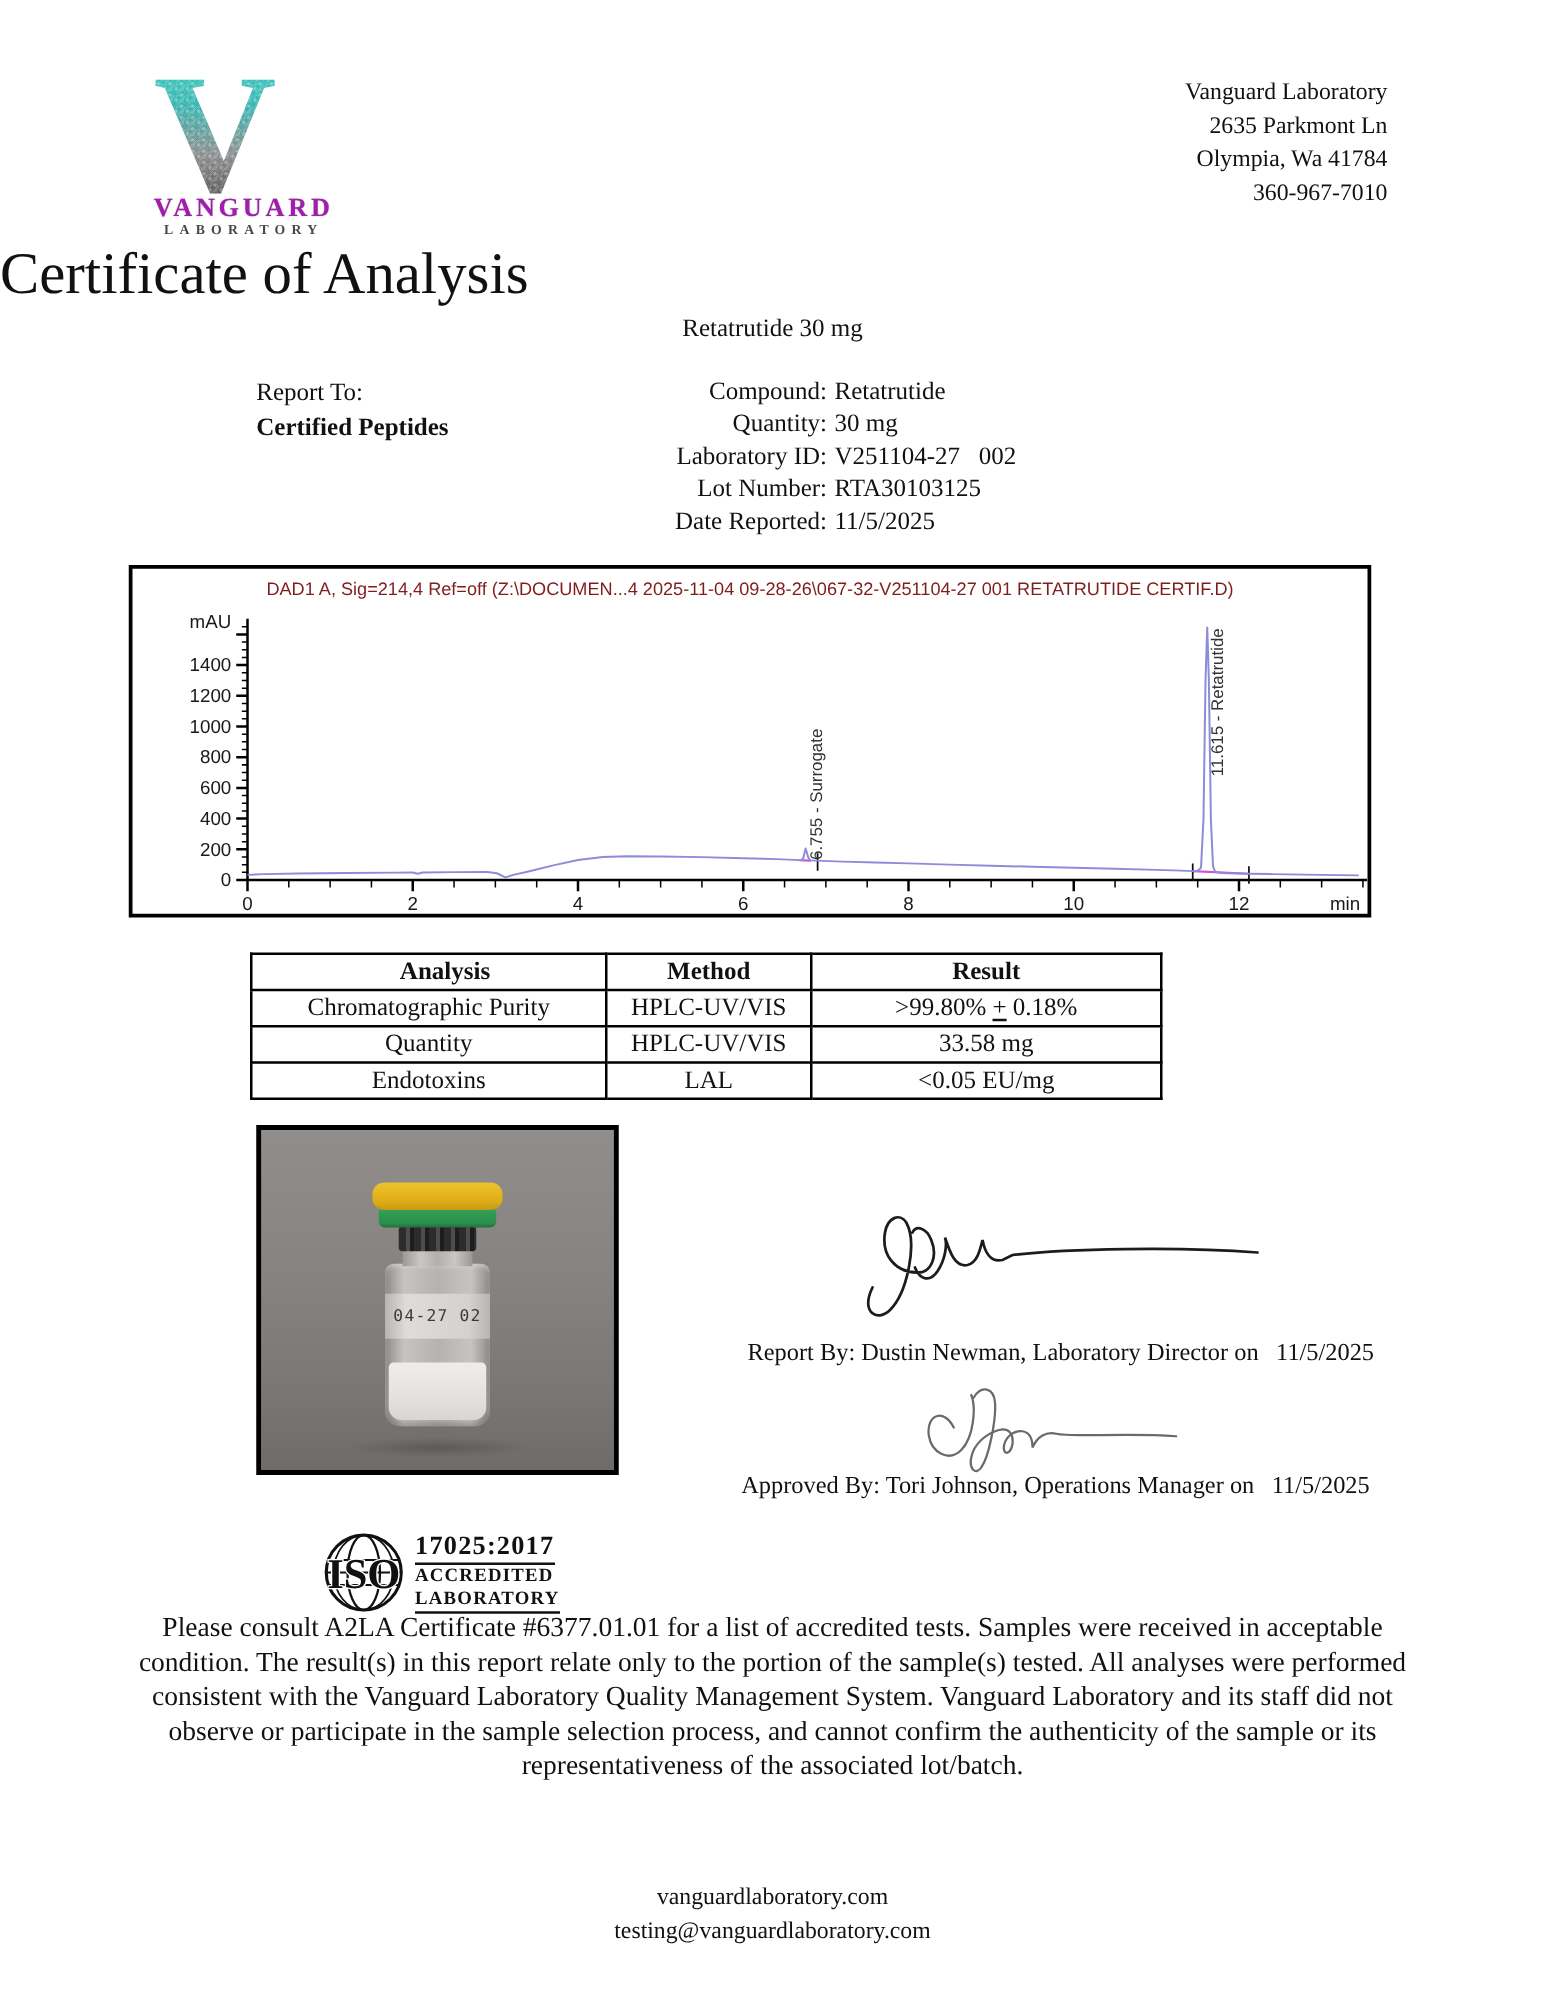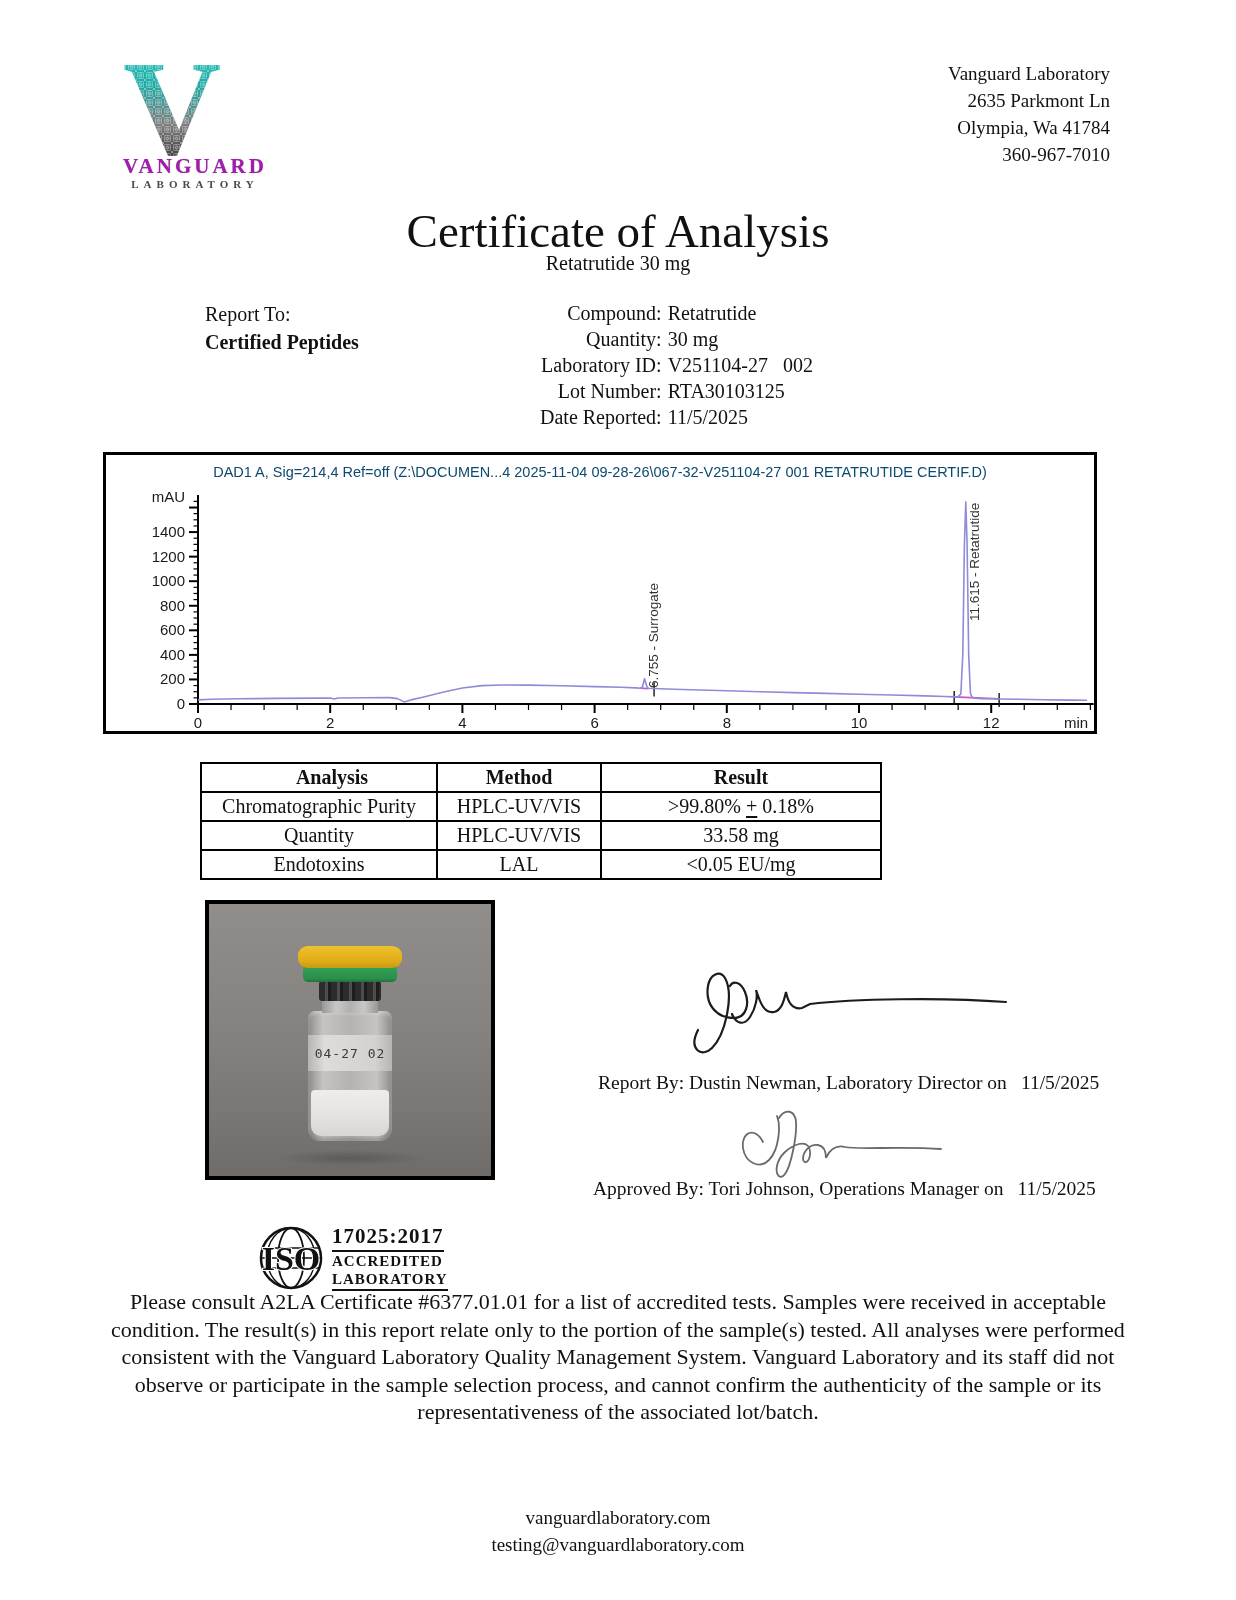--- a/index.html
+++ b/index.html
@@ -26,47 +26,47 @@
     font-weight:700; font-size:21px; letter-spacing:3px; color:#a21caf;
     text-shadow:0 0 1px #9a9a9a;
   }
   .logo-sub {
     position:absolute; left:0px; top:130px; width:180px; text-align:center;
     font-weight:700; font-size:11px; letter-spacing:5px; color:#4a4a4a;
   }
   
   .address { position:absolute; top:60px; right:126px; text-align:right; font-size:19px; line-height:27px; }
   
-  .doc-title { position:absolute; top:204px; left:0; width:100%; text-align:center; font-size:47px; }
+  .doc-title { position:absolute; top:192px; left:0; width:100%; font-size:47px; }
   .doc-subtitle { position:absolute; top:252px; left:0; width:100%; text-align:center; font-size:20px; }
   
   .report-to { position:absolute; left:205px; top:300px; font-size:20px; line-height:28px; }
   .report-to .bold { font-weight:700; }
   .info-table { position:absolute; left:540px; top:300px; font-size:20px; border-collapse:collapse; }
   .info-table td { padding:1px 0; line-height:24px; }
   .info-table .lbl { text-align:right; padding-right:6px; }
   .info-table .val { text-align:left; white-space:pre; }
   
   .chrom-box {
     position:absolute; left:103px; top:452px; width:994px; height:282px;
     border:3px solid #000; background:#fff;
   }
   .chrom-title {
     position:absolute; top:9px; left:0; width:100%; text-align:center;
-    font-family:"Liberation Sans", sans-serif; font-size:14.5px; color:#0c4a6e;
+    font-family:"Liberation Sans", sans-serif; font-size:14.5px; color:#7f1d1d;
     letter-spacing:0px; white-space:nowrap;
   }
   .chrom-svg { position:absolute; left:0; top:0; }
   .chrom-svg text.tick { font-family:"Liberation Sans", sans-serif; font-size:15px; fill:#1a1a1a; }
   .chrom-svg text.peaklabel { font-family:"Liberation Sans", sans-serif; font-size:13.5px; fill:#333; }
   
   .results { position:absolute; left:200px; top:762px; border-collapse:collapse; font-size:20px; }
   .results th, .results td { border:2px solid #000; text-align:center; padding:2px 6px; height:26px; }
   .results th { font-weight:700; }
-  .results .c1 { width:236px;padding-left:32px; } .results .c2 { width:164px;font-family:Liberation Serif, serif; } .results .c3 { width:280px; }
+  .results .c1 { width:284px;padding-left:32px; } .results .c2 { width:164px;font-family:Liberation Serif, serif; } .results .c3 { width:280px; }
   .pm { text-decoration:underline; text-underline-offset:3px; }
   
   .vial-box {
     position:absolute; left:205px; top:900px; width:290px; height:280px;
     border:4px solid #000;
     background:linear-gradient(180deg, #918d8b 0%, #868280 45%, #7a7775 75%, #6e6b69 100%);
   }
   .vial { position:absolute; left:50%; top:42px; transform:translateX(-50%); width:110px; height:200px; }
   .cap-yellow { position:absolute; left:3px; top:0; width:104px; height:22px; border-radius:10px/9px;
     background:linear-gradient(180deg,#efc32d 0%, #dfab17 70%, #c79a12 100%); }

